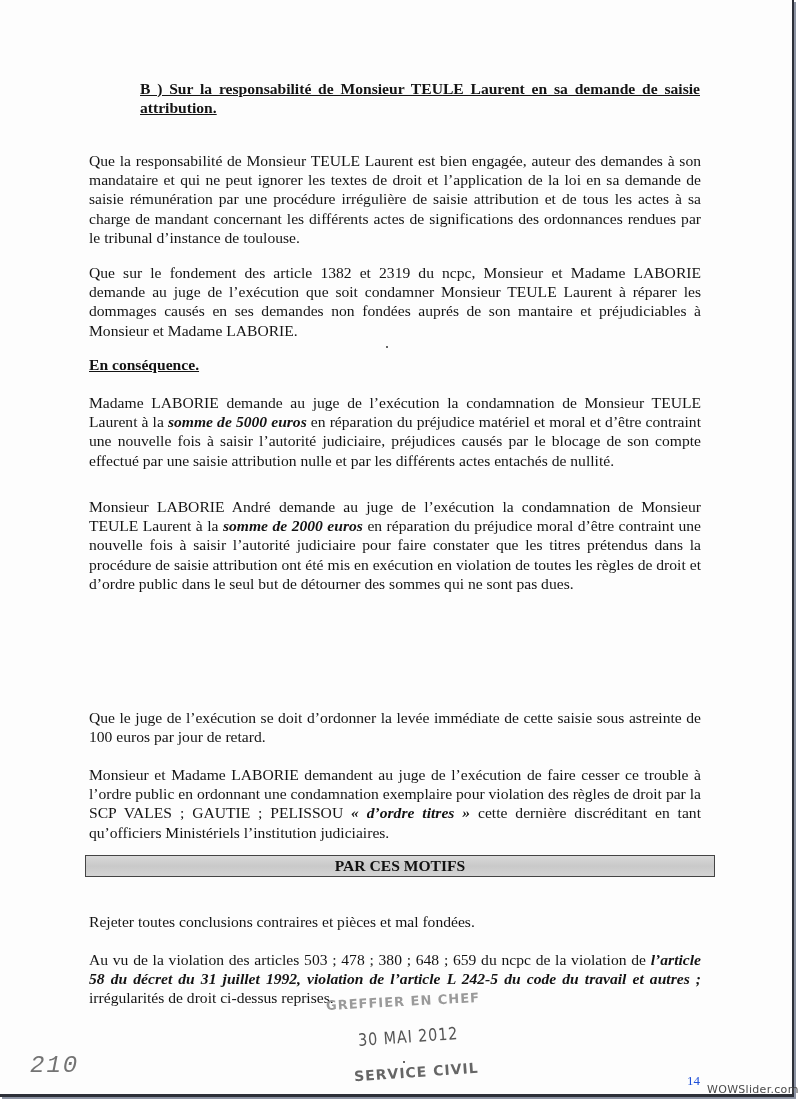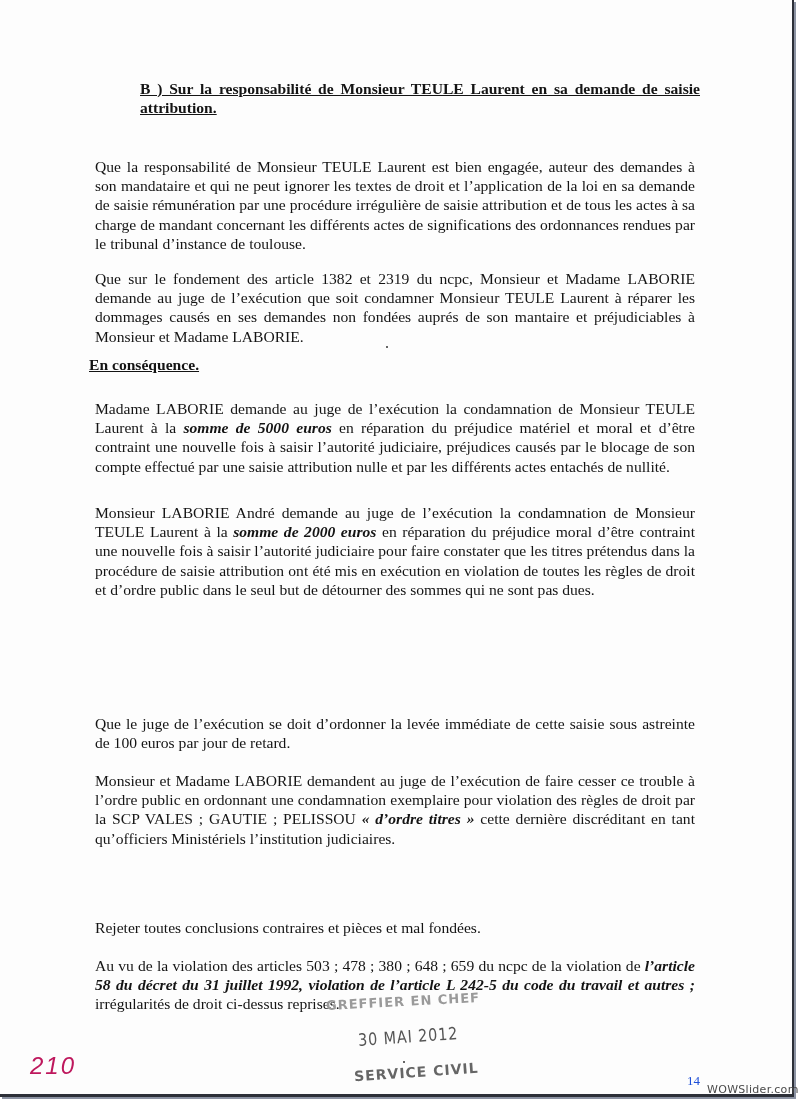--- a/index.html
+++ b/index.html
@@ -48,21 +48,21 @@
     }
     .heading-center {
       position: absolute;
       left: 89px;
       width: 612px;
       font-weight: bold;
       text-decoration: underline;
       font-size: 15.6px;
       line-height: 19.2px;
     }
-    .para p { margin: 6px; }
+    .para p { margin: 0; }
     .bi { font-weight: bold; font-style: italic; }
     .banner {
       position: absolute;
       left: 85px;
       top: 855px;
       width: 628px;
       height: 20px;
       background: linear-gradient(180deg, #d9d9d9 0%, #c9c9c9 50%, #d4d4d4 100%);
       border: 1px solid #444;
       text-align: center;
@@ -98,24 +98,24 @@
       left: 354px;
       top: 1064px;
       font-size: 14px;
       color: #666;
       transform: rotate(-4deg);
     }
     .handwritten {
       position: absolute;
       left: 30px;
       top: 1052px;
-      font-family: Liberation Sans, sans-serif;
+      font-family: Liberation Mono, monospace;
       font-style: italic;
       font-size: 24px;
-      color: #be185d;
+      color: #737373;
       letter-spacing: 2px;
     }
     .page-number {
       position: absolute;
       left: 687px;
       top: 1073px;
       font-size: 13px;
       color: #1d4ed8;
     }
     .watermark {
@@ -164,20 +164,21 @@
 
 
   <div class="content para" style="top:708px;">
     <p>Que le juge de l’exécution se doit d’ordonner la levée immédiate de cette saisie sous astreinte de 100 euros par jour de retard.</p>
   </div>
 
   <div class="content para" style="top:765px;">
     <p><span>Monsieur et Madame LABORIE demandent au juge de l’exécution de faire  cesser ce trouble à l’ordre public en ordonnant une condamnation exemplaire pour violation des règles de droit par la SCP VALES ; GAUTIE ; PELISSOU </span><span class="bi">«  d’ordre titres »</span><span> cette dernière discréditant en tant qu’officiers Ministériels l’institution judiciaires.</span></p>
   </div>
 
+  <div class="banner">PAR CES MOTIFS</div>
 
   <div class="content para" style="top:912px;">
     <p>Rejeter toutes conclusions contraires et pièces et mal fondées.</p>
   </div>
 
   <div class="content para" style="top:950px;">
     <p><span>Au vu de la violation des articles 503 ; 478 ; 380 ; 648 ; 659 du ncpc de la violation de </span><span class="bi">l’article 58 du décret du 31 juillet 1992, violation de l’article L 242-5 du code du travail et autres ;</span><span> irrégularités de droit ci-dessus reprises.</span></p>
   </div>
 
   <div class="stamp stamp-greffier">GREFFIER EN CHEF</div>

